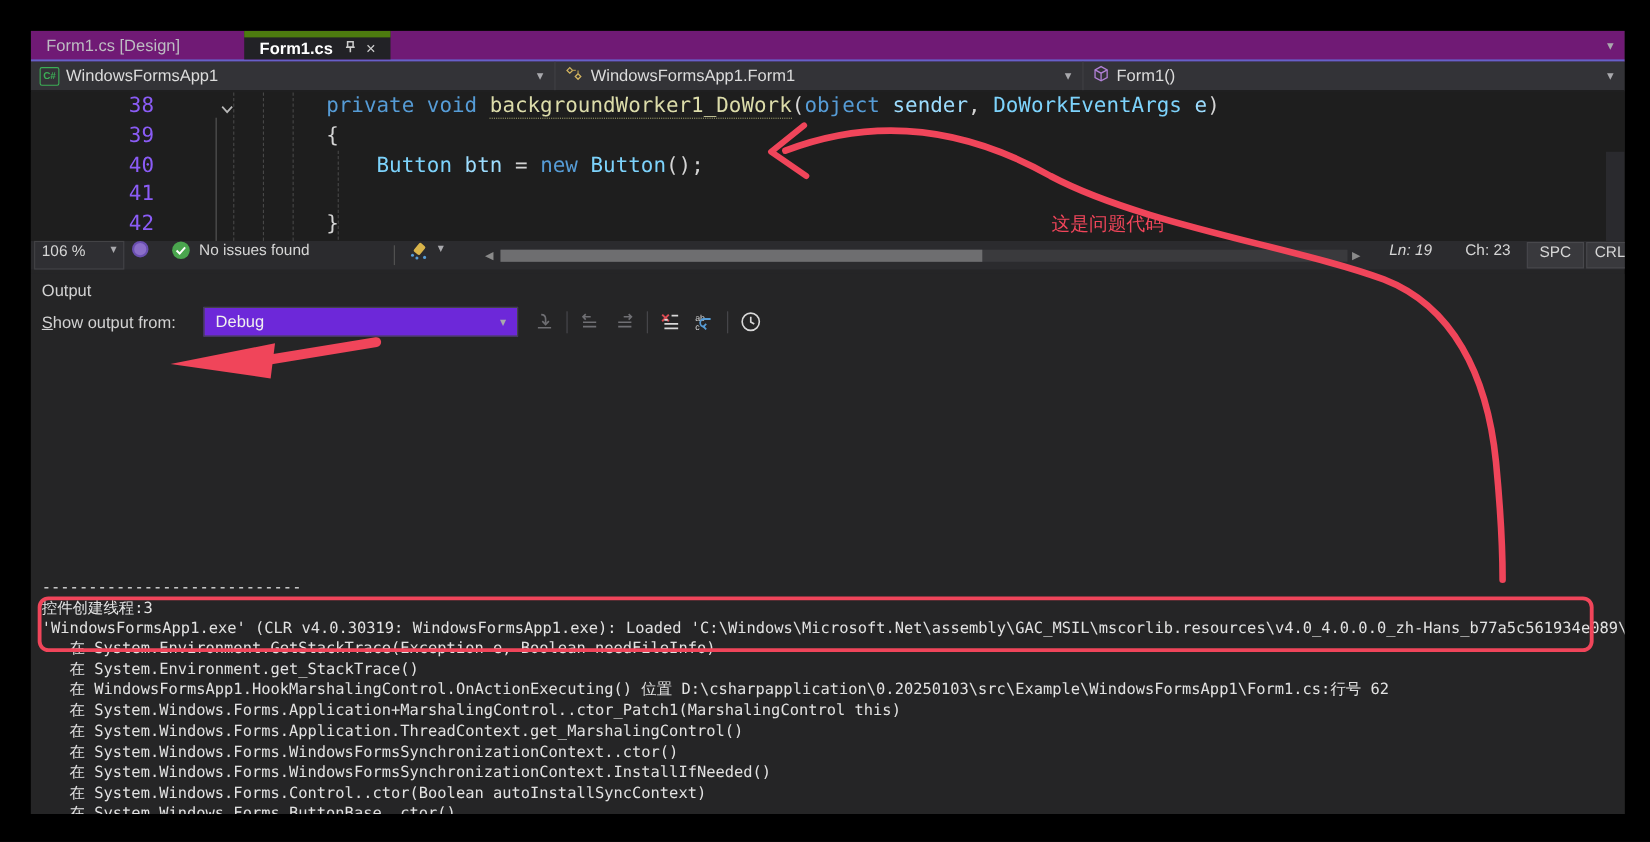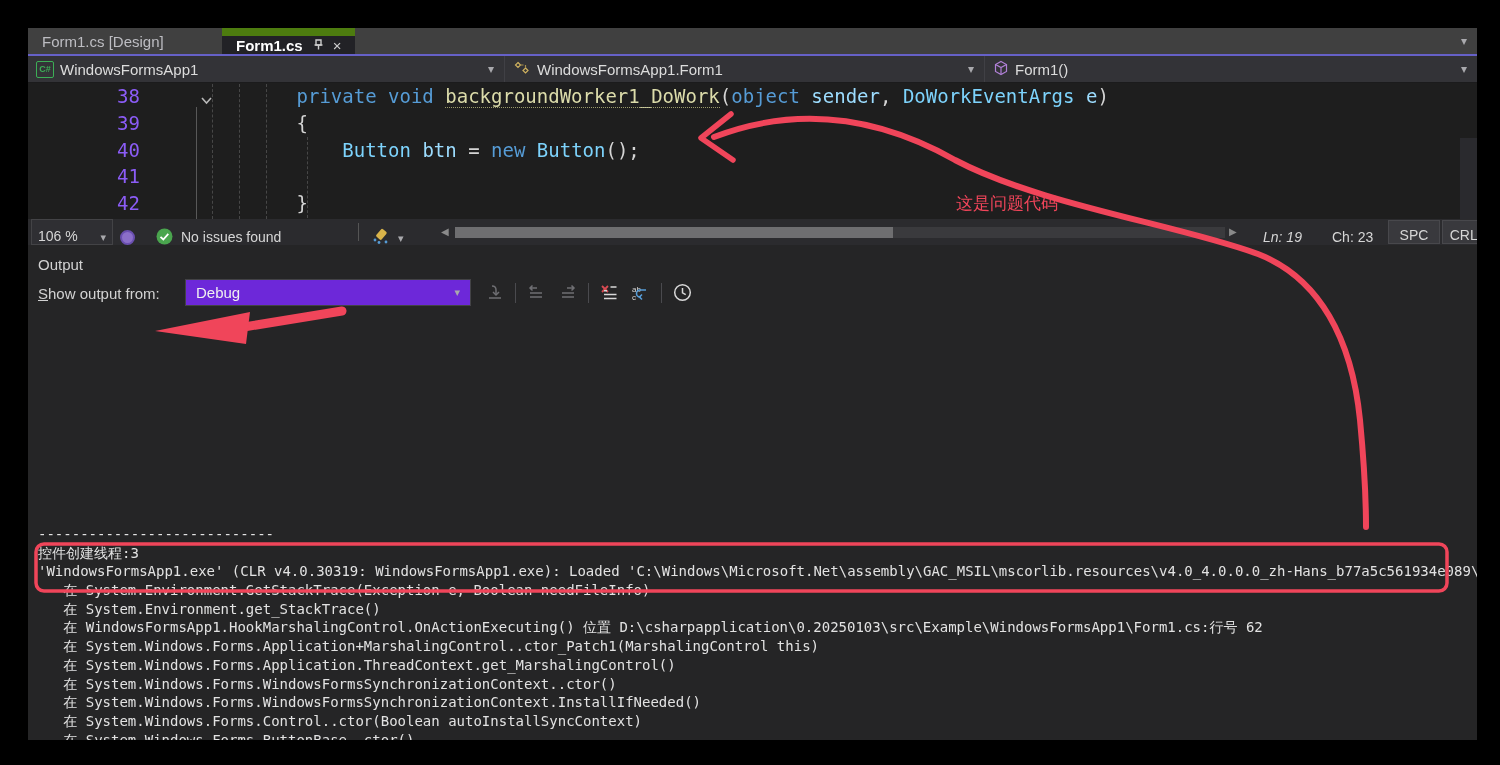--- a/index.html
+++ b/index.html
@@ -1,24 +1,24 @@
 <!DOCTYPE html>
 <html><head>
 <meta charset="utf-8">
 <style>
   html,body{margin:0;padding:0;background:#000;}
   .stage{position:relative;width:1500px;height:765px;background:#000;overflow:hidden;
          font-family:"Liberation Sans",sans-serif;}
   .vs-window{position:absolute;left:28px;top:28px;width:1449px;height:712px;background:#252526;overflow:hidden;}
 
   
-  .tabrow{position:absolute;left:0;top:0;width:100%;height:26px;background:#404040;border-bottom:2px solid #6661c8;display:flex;}
+  .tabrow{position:absolute;left:0;top:0;width:100%;height:26px;background:#701a75;border-bottom:2px solid #6661c8;display:flex;}
   .tab{height:26px;display:flex;align-items:center;padding:0 14px;font-size:15px;color:#bdbdc2;cursor:default;}
   .tab.inactive{width:166px;}
-  .tab.active{background:#222226;color:#fff;font-weight:bold;border-top:8px solid #4d7c0f;box-sizing:border-box;gap:9px;}
+  .tab.active{background:#222226;color:#fff;font-weight:bold;border-top:6px solid #4d7c0f;box-sizing:border-box;gap:9px;}
   .tab-icons{display:flex;align-items:center;gap:8px;}
   .tab-x{font-size:15px;font-weight:normal;color:#d0d0d0;}
   .tabrow-chevron{position:absolute;right:10px;top:6px;color:#a9a9ad;font-size:12px;}
 
   
   .navbar{position:absolute;left:0;top:28px;width:100%;height:27px;background:#333337;display:flex;border-bottom:1px solid #1b1b1c;box-sizing:border-box;}
   .nav-sec{position:relative;display:flex;align-items:center;gap:6px;padding-left:8px;font-size:15px;color:#dcdcdc;border-right:1px solid #404045;box-sizing:border-box;}
   .nav-sec .chev{position:absolute;right:10px;color:#a9a9ad;font-size:12px;}
   .csharp-box{width:16px;height:15px;border:1px solid #3cae56;color:#3cae56;font-size:9px;font-weight:bold;display:flex;align-items:center;justify-content:center;border-radius:2px;}
 
@@ -30,21 +30,21 @@
   .tk-kw{color:#569cd6;} .tk-type{color:#7dd3fc;} .tk-param{color:#9cdcfe;} .tk-plain{color:#d4d4d4;} .tk-meth-u{color:#dcdcaa;border-bottom:1px dotted #9a9a6a;}
   .tk-param-u{color:#9cdcfe;border-bottom:1px dotted #8aa7bb;}
   .guide{position:absolute;width:0;border-left:1px dashed #474747;top:1px;height:135px;}
   .guide.inner{top:54px;height:81px;}
   .foldline{position:absolute;left:168px;top:24px;width:7px;height:153px;border-left:1px solid #585858;border-bottom:1px solid #585858;box-sizing:border-box;}
   .fold-chevron{position:absolute;left:172px;top:8px;}
   .scroll-strip{position:absolute;right:0;top:55px;width:17px;height:136px;background:#2a2a2e;}
 
   
   .estatus{position:absolute;left:0;top:191px;width:100%;height:26px;background:#2b2b2e;color:#d6d6d6;font-size:14px;}
-  .estatus .item{position:absolute;top:0;height:26px;display:flex;align-items:flex-end;}
+  .estatus .item{position:absolute;top:0;height:26px;display:flex;align-items:flex-start;}
   .zoom-ctl{left:3px;width:82px;border:1px solid #434346;box-sizing:border-box;padding:0 6px;justify-content:space-between;background:#2f2f33;}
   .purple-dot{left:92px;}
   .purple-dot .c{width:15px;height:15px;border-radius:50%;background:#8b6fc9;border:2px solid #6a4fb0;box-sizing:border-box;}
   .issues{left:128px;gap:8px;}
   .vsep{position:absolute;left:330px;top:4px;height:18px;border-left:1px solid #555;}
   .brush{left:342px;gap:6px;}
   .sb-larrow{position:absolute;left:413px;top:7px;color:#8a8a8a;font-size:10px;}
   .sb-rarrow{position:absolute;left:1201px;top:7px;color:#8a8a8a;font-size:10px;}
   .hsb-track{position:absolute;left:427px;top:8px;width:770px;height:11px;background:#3a3a3d;}
   .hsb-thumb{position:absolute;left:0;top:0;width:438px;height:11px;background:#6e6e70;}

